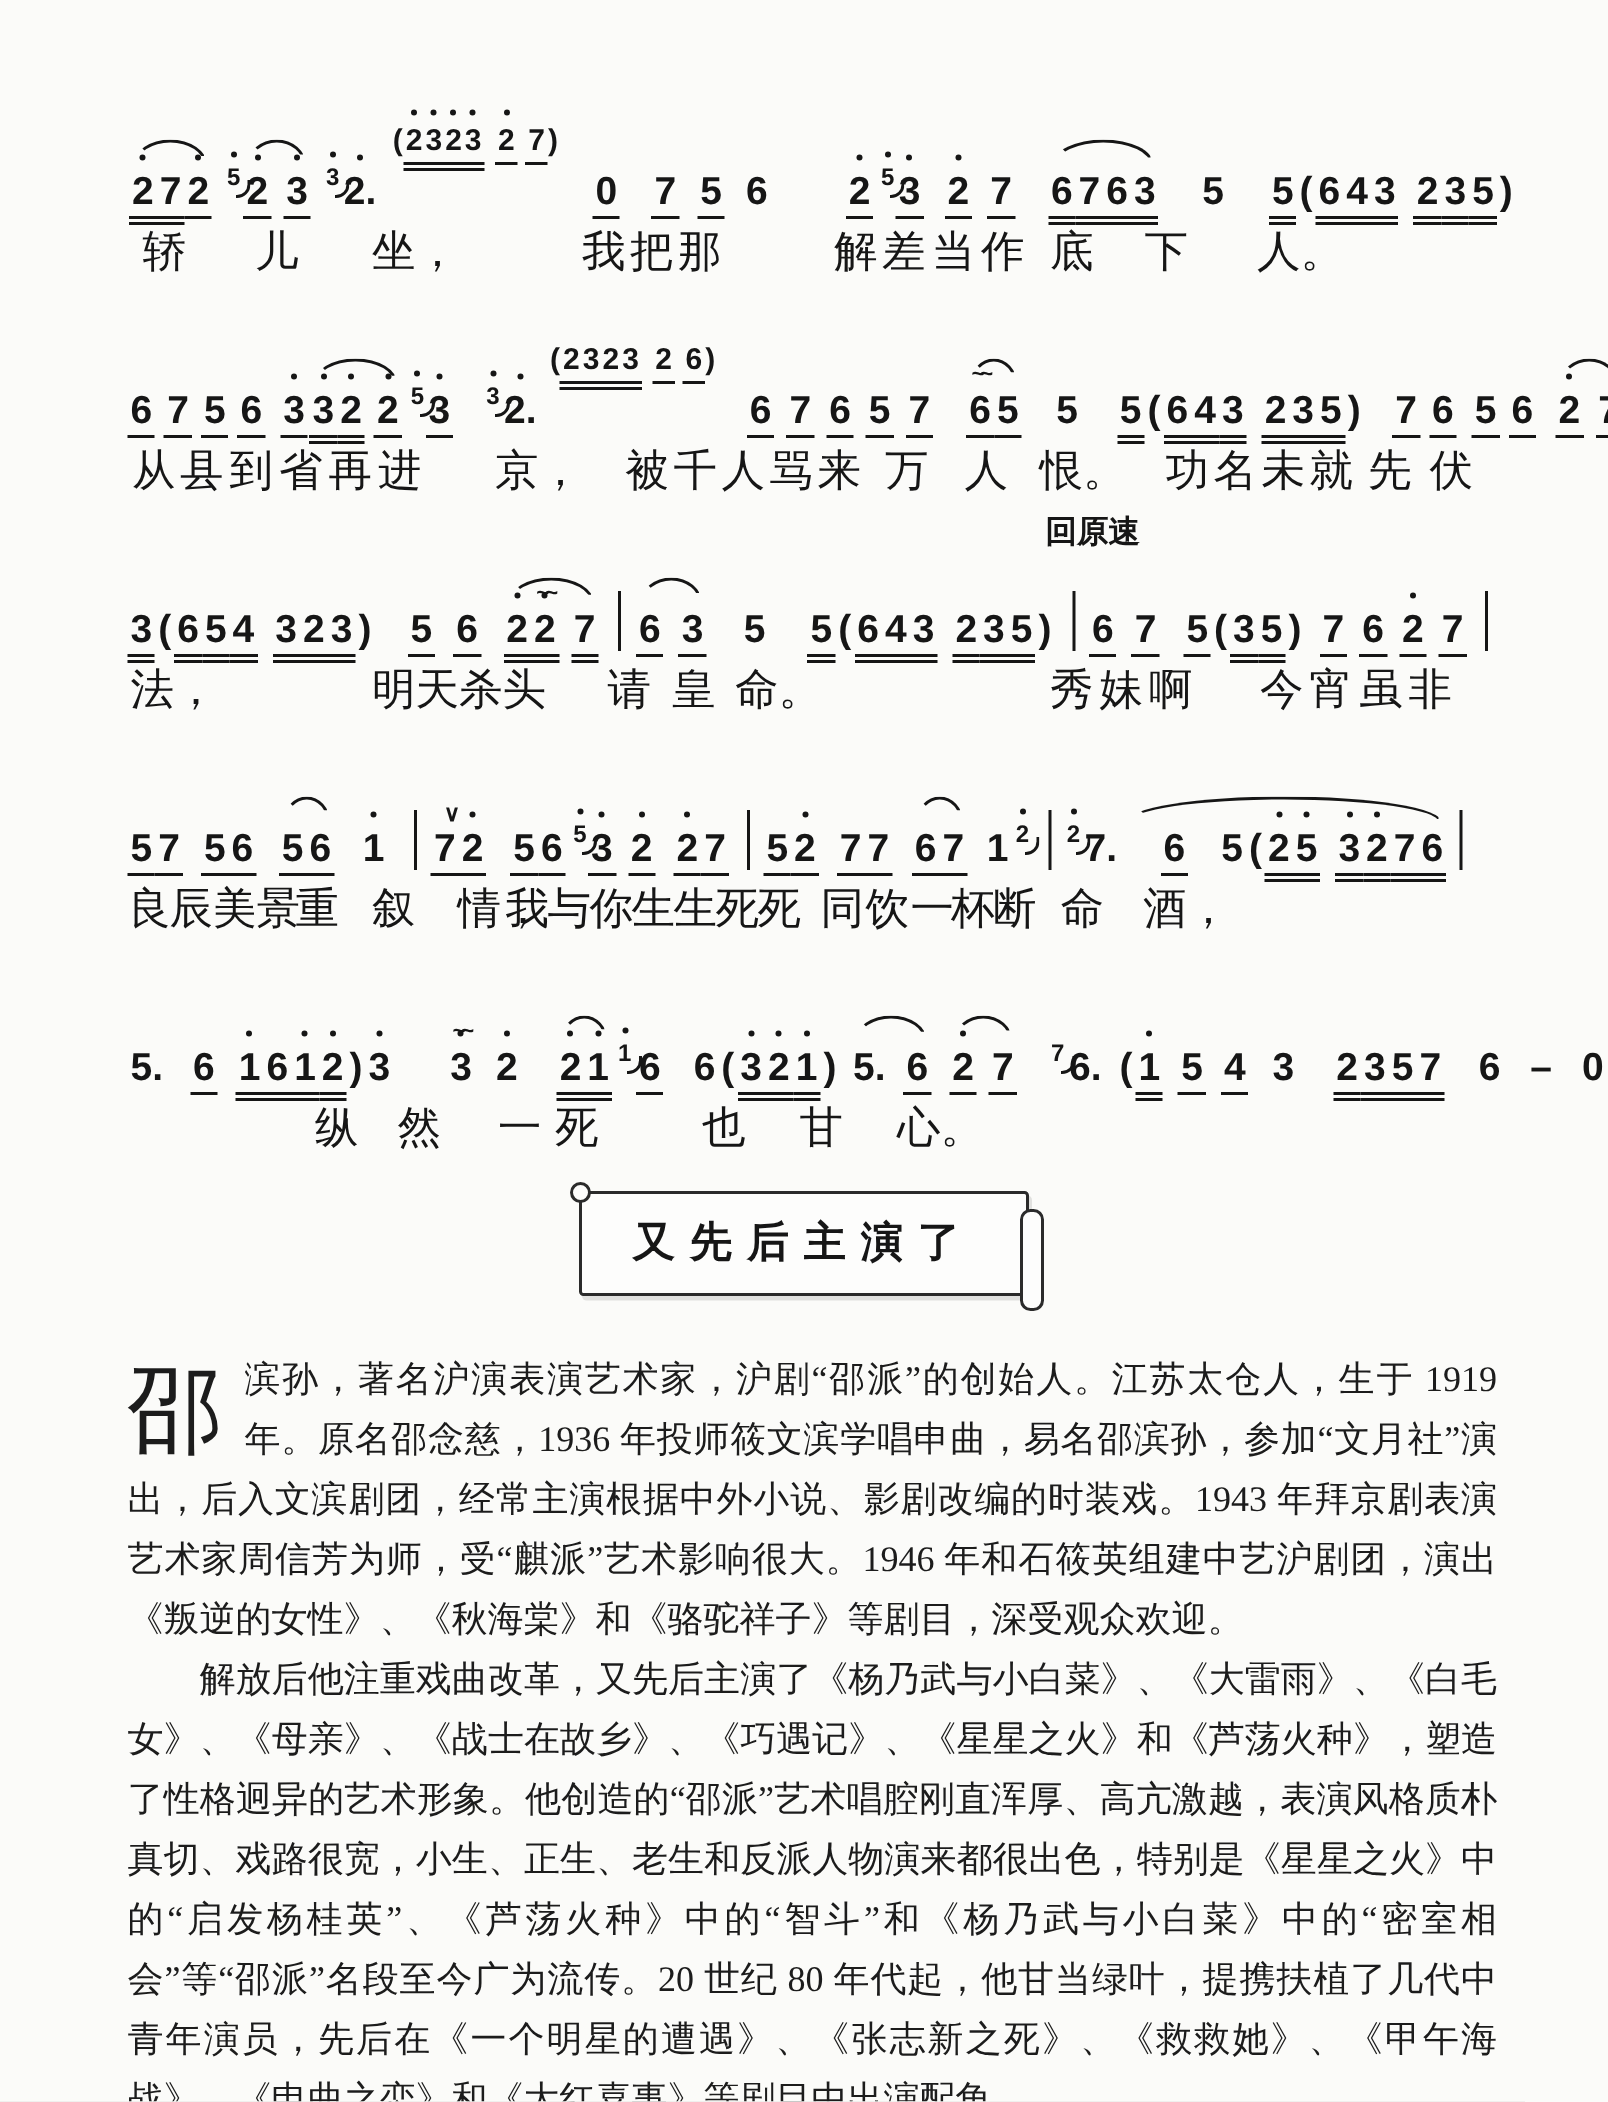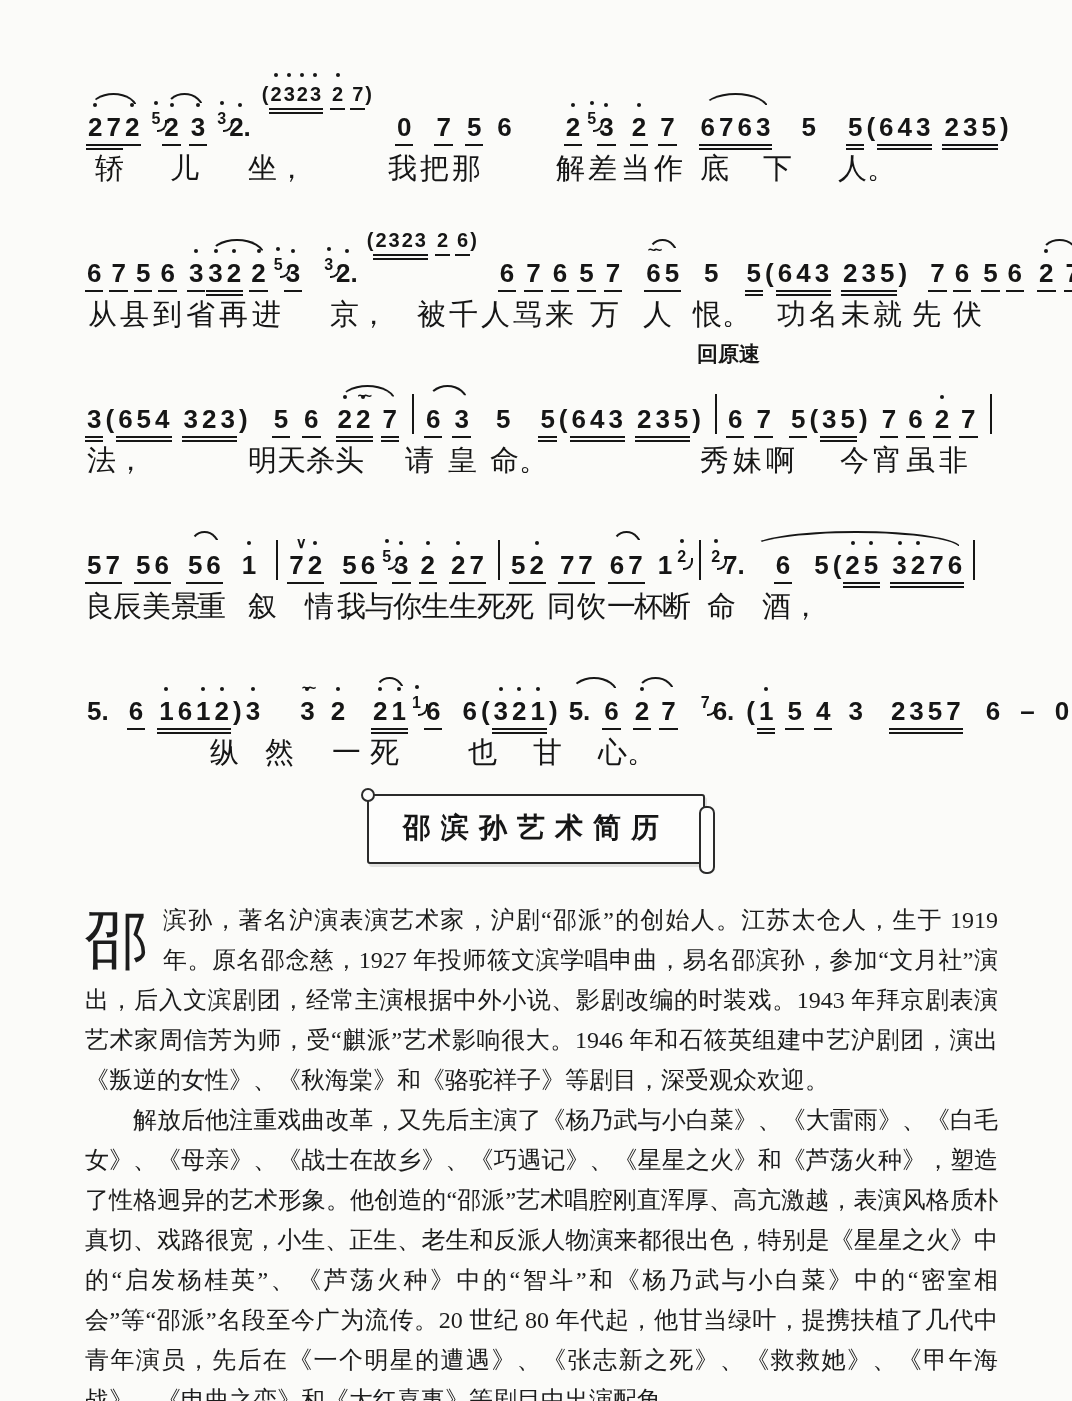--- a/index.html
+++ b/index.html
@@ -1071,23 +1071,23 @@
           <span style="left: 285px;">死</span>
           <span style="left: 383px;">也</span>
           <span style="left: 448px;">甘</span>
           <span style="left: 513px;">心。</span>
         </div>
       </div>
     </div>
 
   <div class="banner-wrap">
     <div class="banner">
-      <div class="banner-title">邵滨孙艺术简历</div>
+      <div class="banner-title">又先后主演了</div>
     </div>
   </div>
 
   <div class="bio">
-    <p><span class="dropcap">邵</span><span>滨孙，著名沪演表演艺术家，沪剧“邵派”的创始人。江苏太仓人，生于 1919 年。原名邵念慈，1927 年投师筱文滨学唱申曲，易名邵滨孙，参加“文月社”演出，后入文滨剧团，经常主演根据中外小说、影剧改编的时装戏。1943 年拜京剧表演艺术家周信芳为师，受“麒派”艺术影响很大。1946 年和石筱英组建中艺沪剧团，演出《叛逆的女性》、《秋海棠》和《骆驼祥子》等剧目，深受观众欢迎。</span></p>
+    <p><span class="dropcap">邵</span><span>滨孙，著名沪演表演艺术家，沪剧“邵派”的创始人。江苏太仓人，生于 1919 年。原名邵念慈，1936 年投师筱文滨学唱申曲，易名邵滨孙，参加“文月社”演出，后入文滨剧团，经常主演根据中外小说、影剧改编的时装戏。1943 年拜京剧表演艺术家周信芳为师，受“麒派”艺术影响很大。1946 年和石筱英组建中艺沪剧团，演出《叛逆的女性》、《秋海棠》和《骆驼祥子》等剧目，深受观众欢迎。</span></p>
     <p class="ind">解放后他注重戏曲改革，又先后主演了《杨乃武与小白菜》、《大雷雨》、《白毛女》、《母亲》、《战士在故乡》、《巧遇记》、《星星之火》和《芦荡火种》，塑造了性格迥异的艺术形象。他创造的“邵派”艺术唱腔刚直浑厚、高亢激越，表演风格质朴真切、戏路很宽，小生、正生、老生和反派人物演来都很出色，特别是《星星之火》中的“启发杨桂英”、《芦荡火种》中的“智斗”和《杨乃武与小白菜》中的“密室相会”等“邵派”名段至今广为流传。20 世纪 80 年代起，他甘当绿叶，提携扶植了几代中青年演员，先后在《一个明星的遭遇》、《张志新之死》、《救救她》、《甲午海战》、《申曲之恋》和《大红喜事》等剧目中出演配角。</p>
 
   </div>
 
 </div>
 
 </body></html>

